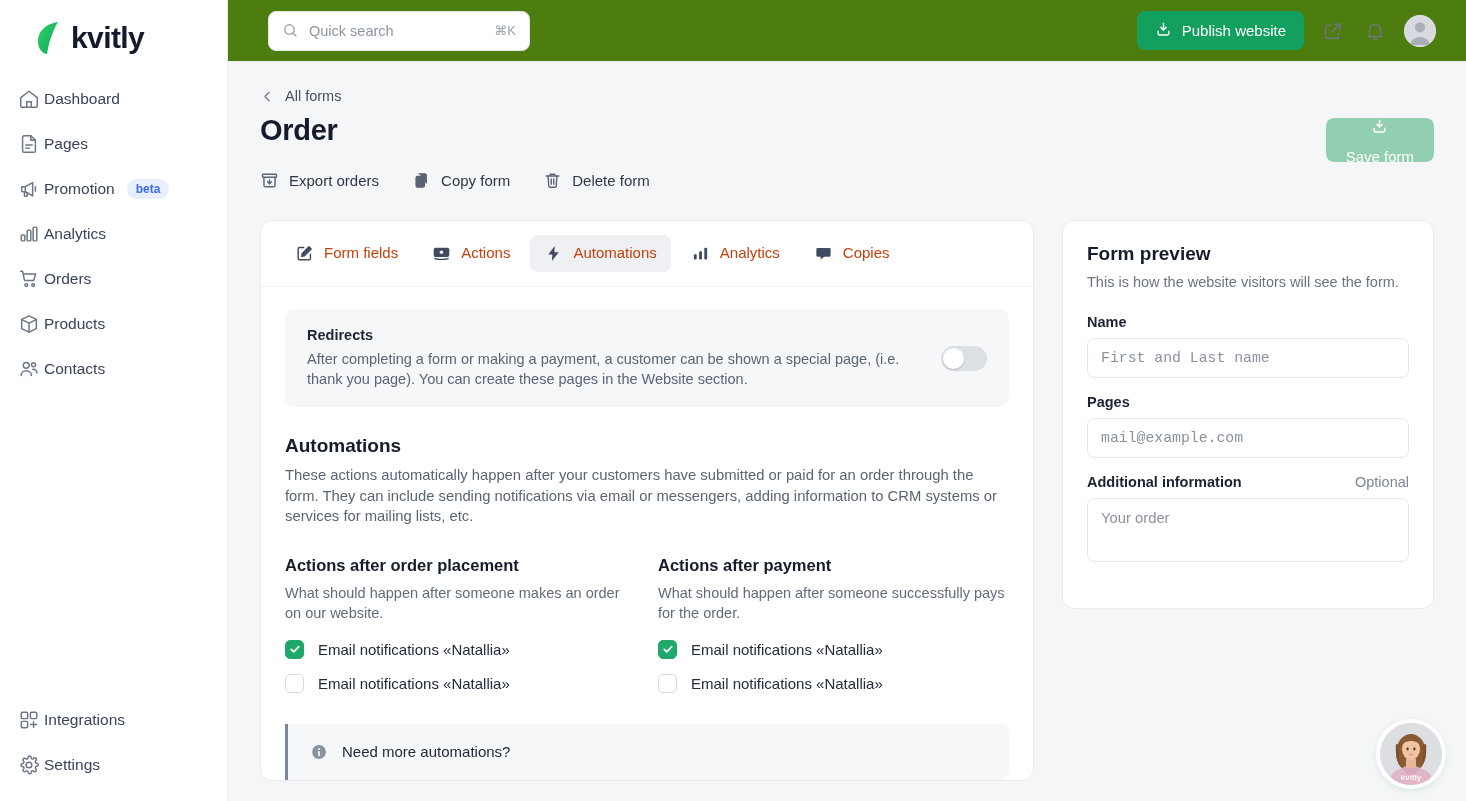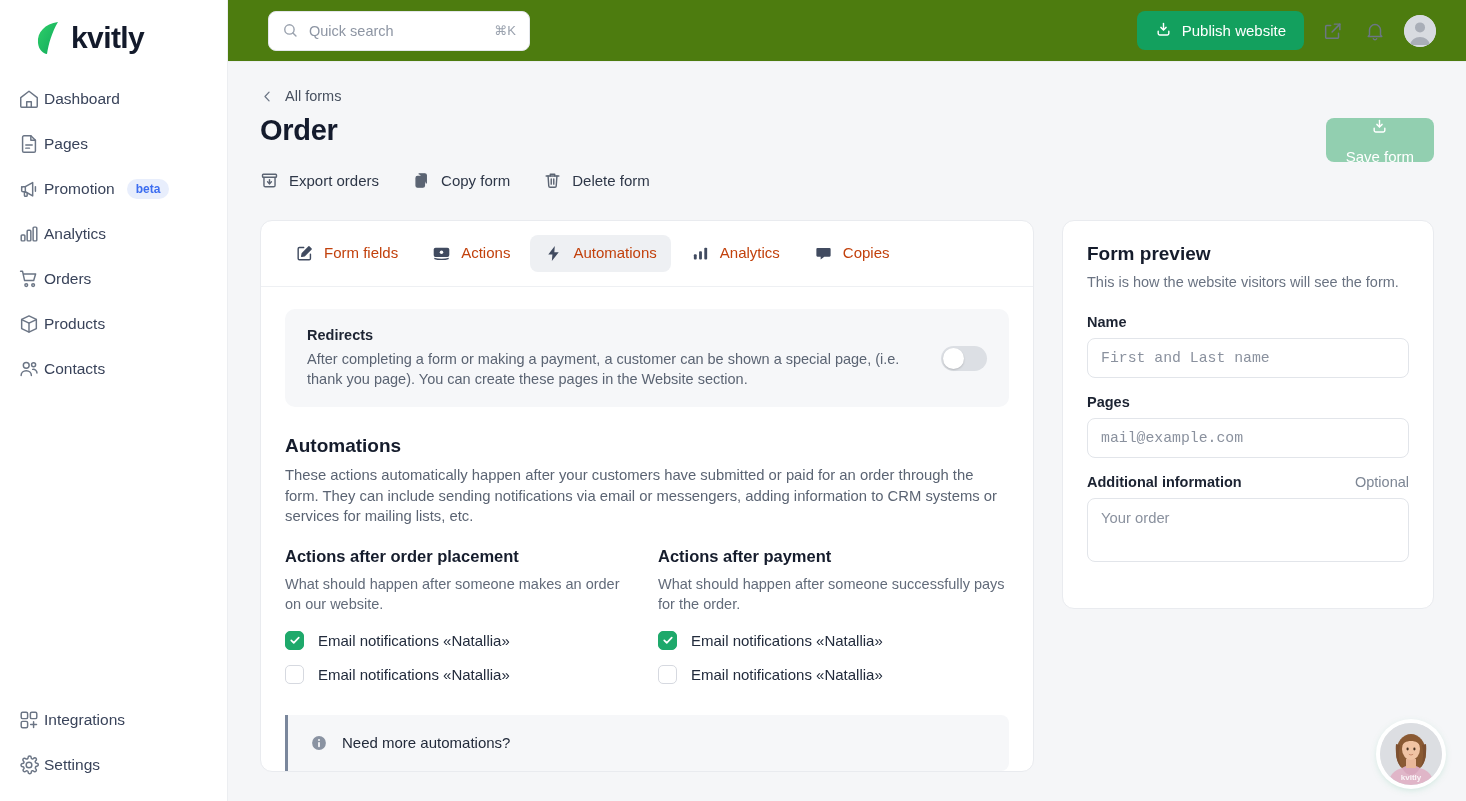--- a/index.html
+++ b/index.html
@@ -148,21 +148,21 @@
   }
   .toggle .knob {
     position: absolute; top: 2px; left: 2px;
     width: 21px; height: 21px; border-radius: 50%;
     background: #ffffff; box-shadow: 0 1px 2px rgba(0,0,0,.18);
   }
 
   .sec-title { font-size: 19px; font-weight: 700; color: #151c2c; margin: 28px 0 8px 0; }
   .sec-desc { font-size: 14.8px; color: #5b6473; line-height: 20.5px; max-width: 720px; }
 
-  .cols { display: flex; gap: 22px; margin-top: 20px; }
+  .cols { display: flex; gap: 22px; margin-top: 29px; }
   .col { flex: 1 1 0; min-width: 0; }
   .col-title { font-size: 16.5px; font-weight: 700; color: #151c2c; margin-bottom: 8px; }
   .col-desc { font-size: 14.5px; color: #626b7a; line-height: 20.5px; margin-bottom: 16px; }
 
   .check-row { display: flex; align-items: center; gap: 14px; margin-bottom: 15px; cursor: pointer; }
   .cbox {
     width: 19px; height: 19px; border-radius: 5px; flex: 0 0 19px;
     border: 1.5px solid #d6d9e0; background: #fff;
     display: flex; align-items: center; justify-content: center;
   }

